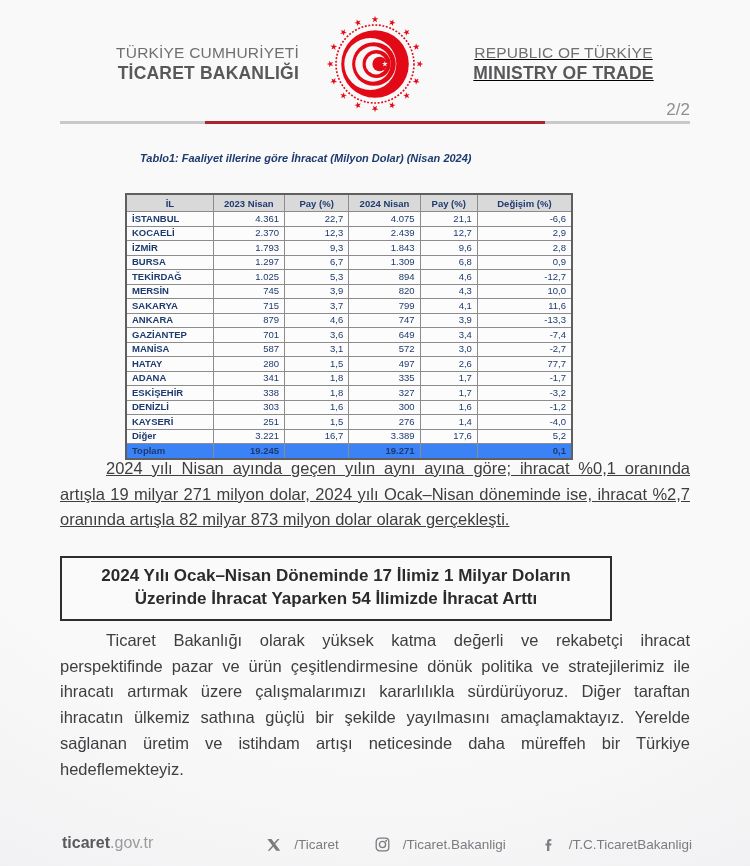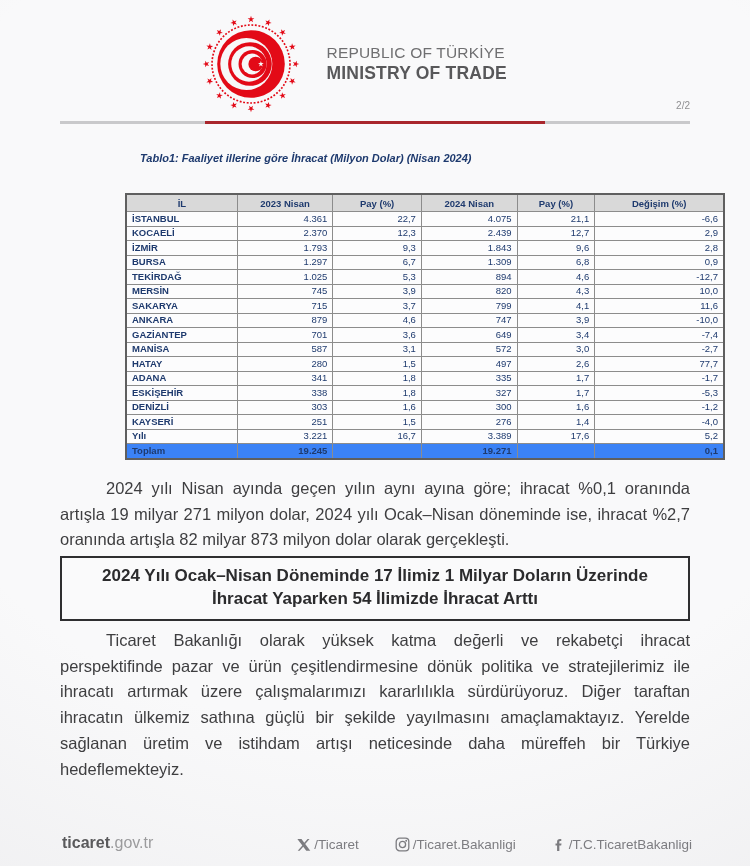--- a/index.html
+++ b/index.html
@@ -8,69 +8,73 @@
   .page {
     position:relative; width:750px; height:866px; overflow:hidden;
     background: radial-gradient(ellipse 120% 90% at 50% 35%, #f9f9fa 55%, #ededef 100%);
   }
 
   
   .header { position:absolute; top:12px; left:0; right:0;
     display:flex; justify-content:center; align-items:center; gap:24px; }
   .h-block { width:225px; }
   .h-left  { text-align:right; }
-  .h-right { text-align:left; }
+  .h-right { text-align:center;text-decoration:underline; }
   .h-line1 { font-size:15.5px; color:#6f6f71; letter-spacing:.2px; }
   .h-line2 { font-size:17.5px; font-weight:bold; color:#58585a; letter-spacing:.2px; margin-top:1px; }
   .logo { width:104px; height:104px; display:block; }
 
-  .page-num { position:absolute; top:100px; right:60px; font-size:10px; color:#8f8f91; }
+  .page-num { position:absolute; top:100px; right:60px; font-size:17px; color:#8f8f91; }
 
   .divider { position:absolute; top:121px; left:60px; width:630px; height:3px; background:#c9c9cb; }
   .divider .red-seg { position:absolute; left:145px; top:0; width:340px; height:3px; background:#a9262c; }
 
   
   .tbl-title { position:absolute; top:152px; left:140px;
     font-size:11px; font-weight:bold; font-style:italic; color:#1e3a6e; }
-  table.data { position:absolute; top:193px; left:125px; width:600px;
+  table.data { position:absolute; top:193px; left:125px; width:448px;
     border-collapse:collapse; font-size:9.5px; color:#1e3a6e;
     border:2px solid #5f5f5f; background:#fbfbfc; }
   table.data th { background:#d9d9d9; border:1px solid #8c8c8c; font-weight:bold;
     text-align:center; padding:2.5px 4px; }
   table.data td { border:1px solid #8c8c8c; padding:1.5px 5px; line-height:10.5px; background:#fcfcfd; }
   table.data td.name { font-weight:bold; text-align:left; }
   table.data td.num  { text-align:right; }
   table.data tr.total td { background:#3b82f6; font-weight:bold; }
   col.c-il{width:93px;} col.c-v1{width:80px;} col.c-p1{width:74px;}
   col.c-v2{width:80px;} col.c-p2{width:65px;} col.c-ch{width:108px;}
 
   
   .para { position:absolute; left:60px; width:630px; font-size:16.5px; line-height:1.56;
     color:#3e3e40; text-align:justify; text-indent:46px; }
-  .para1 { top:476px; }
+  .para1 { top:456px;text-decoration:underline; }
   .para2 { top:628px; }
-  .hbox { position:absolute; top:556px; left:60px; width:630px;
+  .hbox { position:absolute; top:556px; left:60px; width:552px;
     border:2px solid #2e2e30; padding:7px 24px 8px; text-align:center;
     font-size:17px; font-weight:bold; color:#2b2b2d; line-height:1.35; background:#fafafb; }
 
   
   .footer { position:absolute; left:62px; right:58px; bottom:14px;
     display:flex; justify-content:space-between; align-items:flex-end; }
   .brand { font-size:16px; color:#9b9b9d; }
   .brand b { color:#5a5a5c; }
   .social { display:flex; gap:36px; align-items:center; }
-  .soc-item { display:flex; align-items:center; gap:3px; font-size:13.5px; color:#7c7c80; }
+  .soc-item { display:flex; align-items:center; gap:13px; font-size:13.5px; color:#7c7c80; }
   .soc-item svg { display:block; }
 </style>
 </head>
 <body>
 
 <div class="page">
 
   <div class="header">
+    <div class="h-block h-left">
+      <div class="h-line1">TÜRKİYE CUMHURİYETİ</div>
+      <div class="h-line2">TİCARET BAKANLIĞI</div>
+    </div>
 
     <svg class="logo" viewBox="0 0 100 100" aria-hidden="true">
       <defs>
         <path id="star" d="M0,-3.4 L0.76,-1.05 3.23,-1.05 1.23,0.4 2,2.75 0,1.3 -2,2.75 -1.23,0.4 -3.23,-1.05 -0.76,-1.05 Z"></path>
       </defs>
       <g fill="#e30a17">
         <use href="#star" transform="rotate(0 50 50) translate(50 7)"></use>
         <use href="#star" transform="rotate(22.5 50 50) translate(50 7)"></use>
         <use href="#star" transform="rotate(45 50 50) translate(50 7)"></use>
         <use href="#star" transform="rotate(67.5 50 50) translate(50 7)"></use>
@@ -187,21 +191,21 @@
           <td class="num">799</td>
           <td class="num">4,1</td>
           <td class="num">11,6</td>
         </tr>
         <tr>
           <td class="name">ANKARA</td>
           <td class="num">879</td>
           <td class="num">4,6</td>
           <td class="num">747</td>
           <td class="num">3,9</td>
-          <td class="num">-10,0</td>
+          <td class="num">-13,3</td>
         </tr>
         <tr>
           <td class="name">GAZİANTEP</td>
           <td class="num">701</td>
           <td class="num">3,6</td>
           <td class="num">649</td>
           <td class="num">3,4</td>
           <td class="num">-7,4</td>
         </tr>
         <tr>
@@ -227,40 +231,40 @@
           <td class="num">335</td>
           <td class="num">1,7</td>
           <td class="num">-1,7</td>
         </tr>
         <tr>
           <td class="name">ESKİŞEHİR</td>
           <td class="num">338</td>
           <td class="num">1,8</td>
           <td class="num">327</td>
           <td class="num">1,7</td>
-          <td class="num">-5,3</td>
+          <td class="num">-3,2</td>
         </tr>
         <tr>
           <td class="name">DENİZLİ</td>
           <td class="num">303</td>
           <td class="num">1,6</td>
           <td class="num">300</td>
           <td class="num">1,6</td>
           <td class="num">-1,2</td>
         </tr>
         <tr>
           <td class="name">KAYSERİ</td>
           <td class="num">251</td>
           <td class="num">1,5</td>
           <td class="num">276</td>
           <td class="num">1,4</td>
           <td class="num">-4,0</td>
         </tr>
         <tr>
-          <td class="name">Yılı</td>
+          <td class="name">Diğer</td>
           <td class="num">3.221</td>
           <td class="num">16,7</td>
           <td class="num">3.389</td>
           <td class="num">17,6</td>
           <td class="num">5,2</td>
         </tr>
         <tr class="total">
           <td class="name">Toplam</td>
           <td class="num">19.245</td>
           <td class="num"></td>

